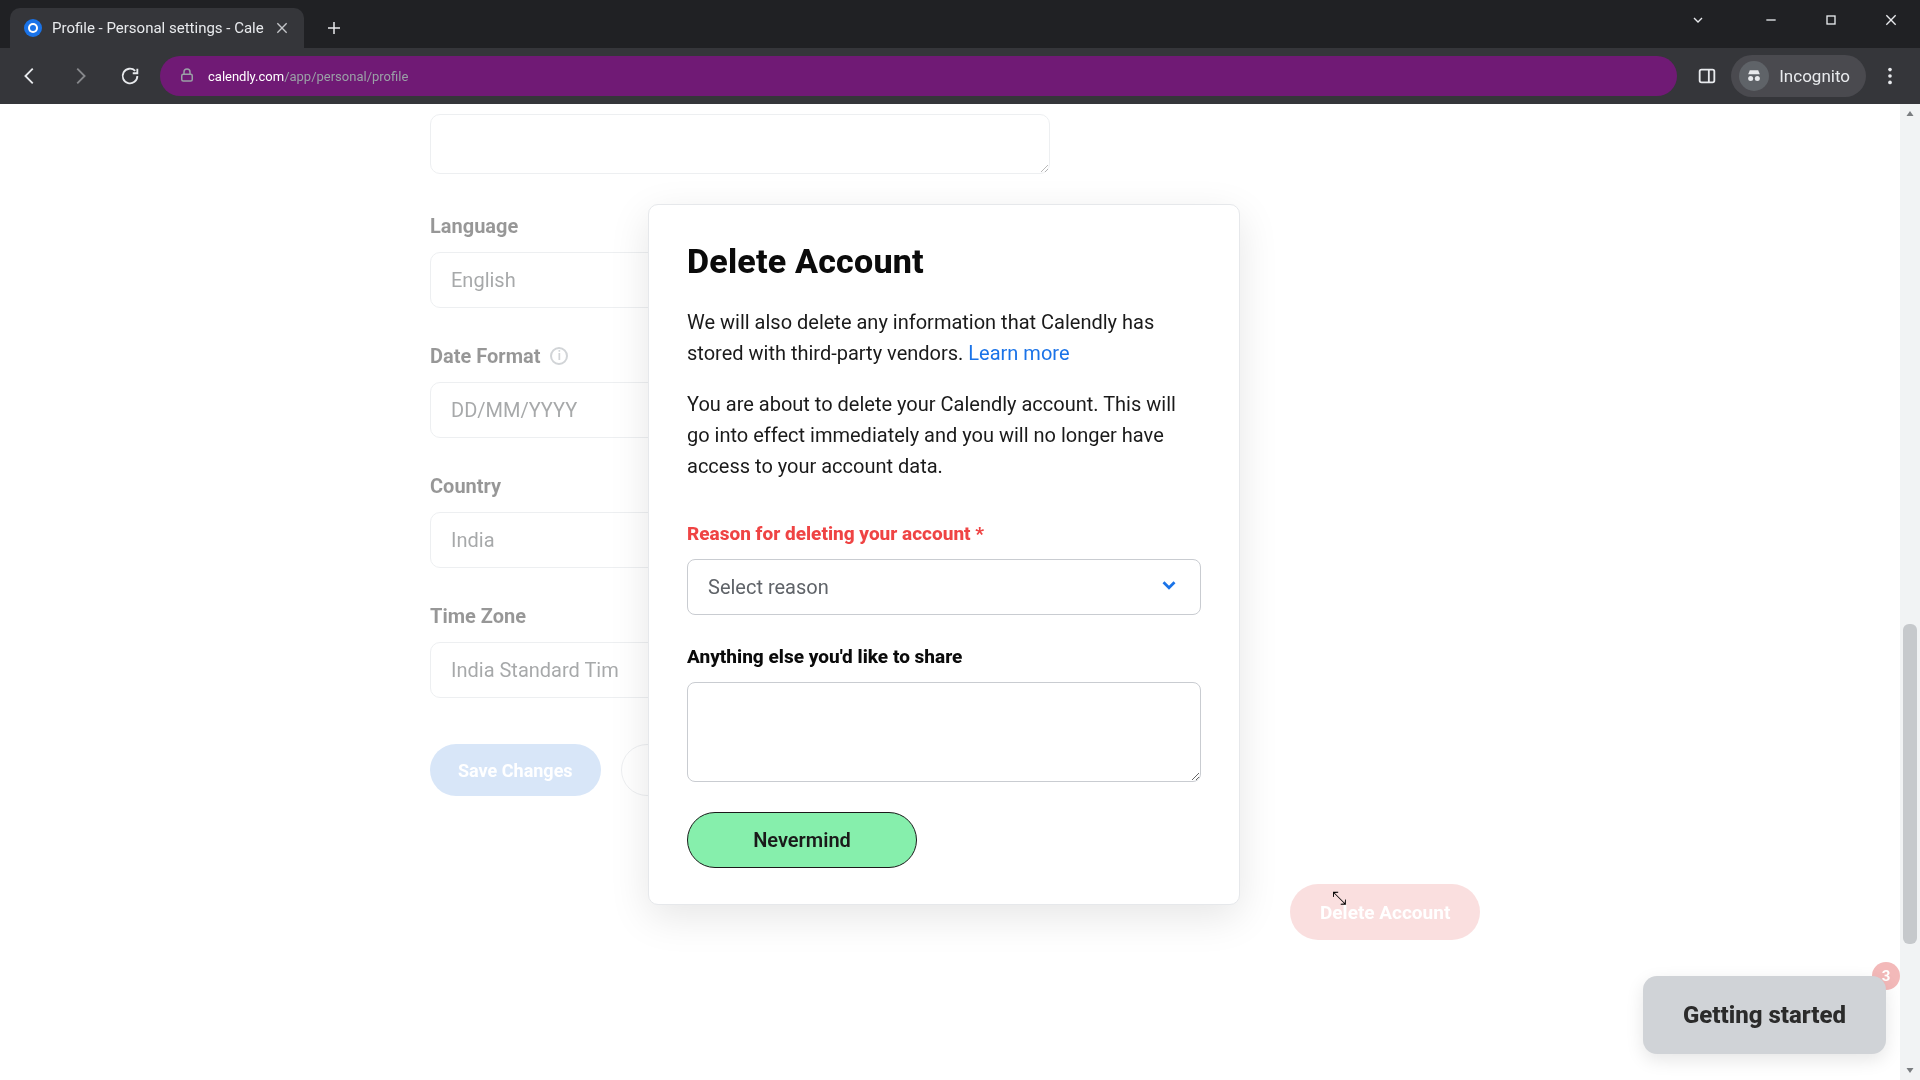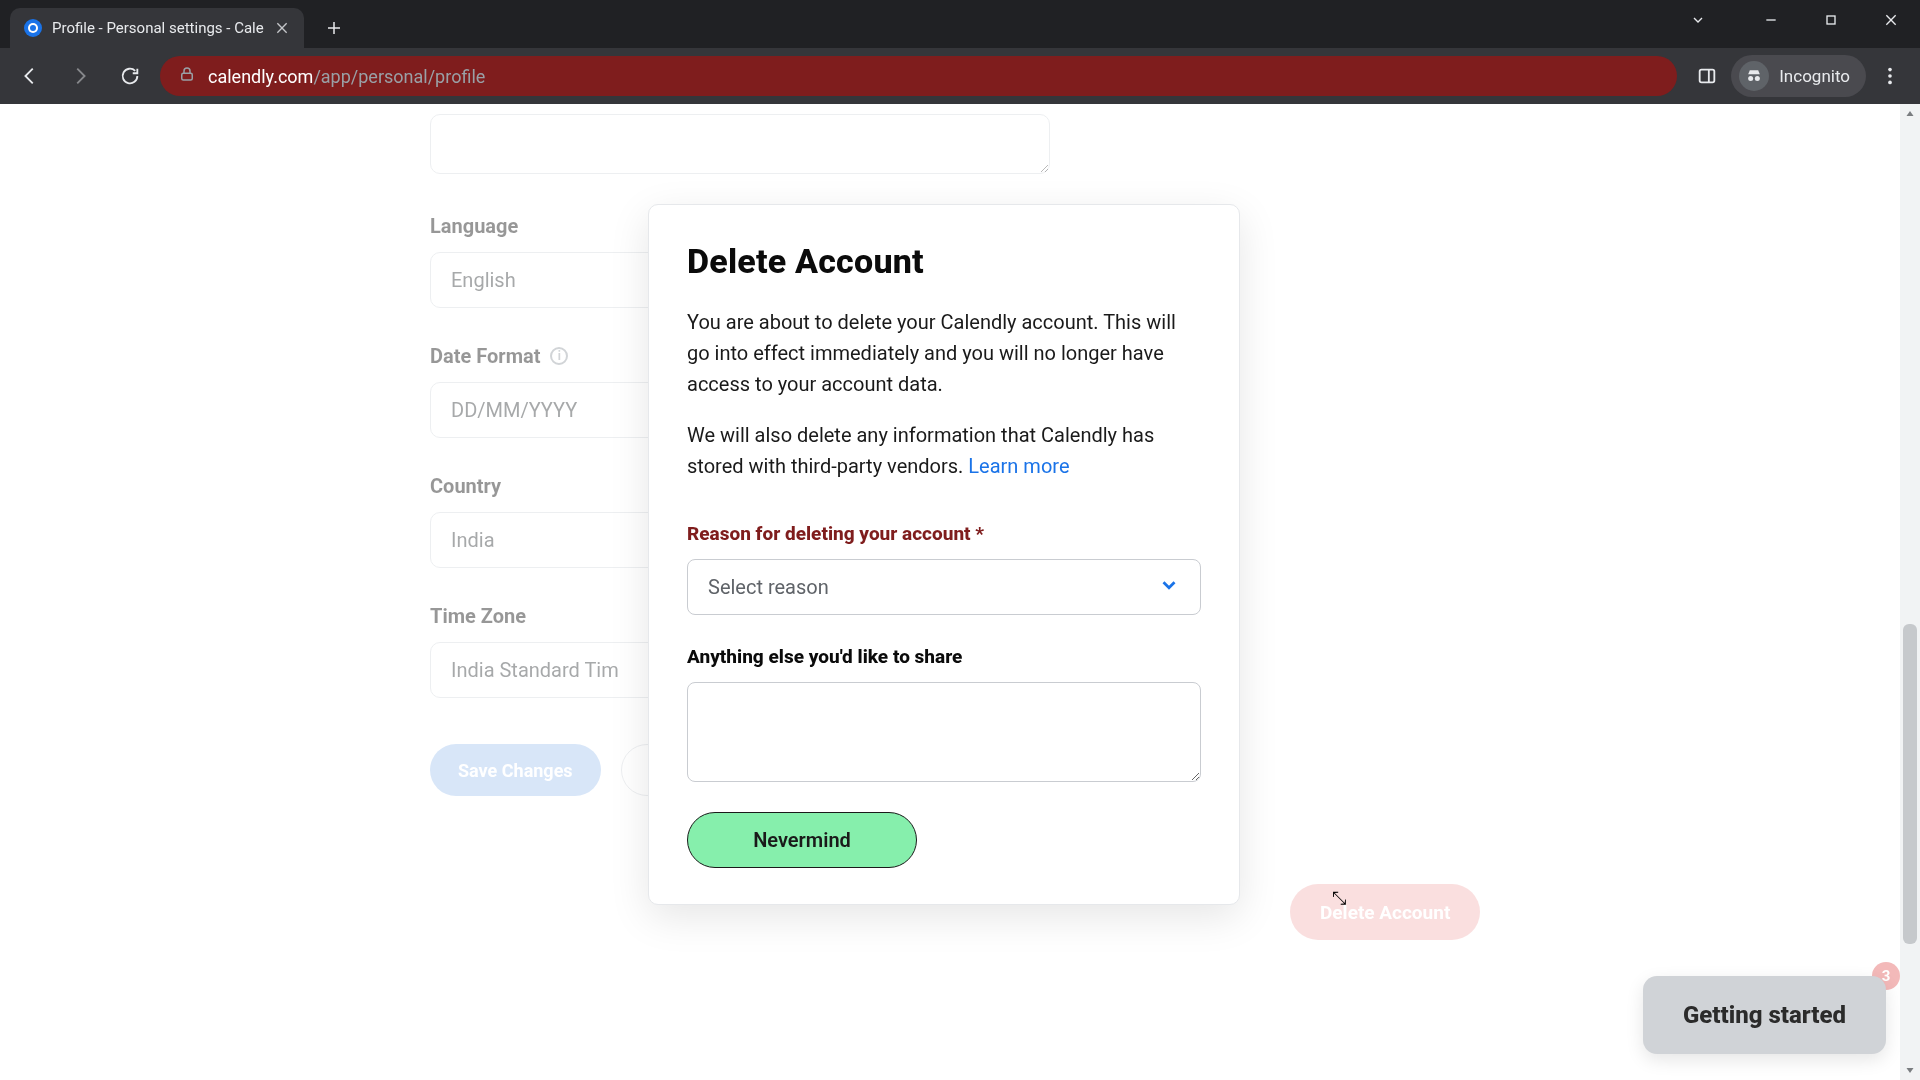--- a/index.html
+++ b/index.html
@@ -27,22 +27,22 @@
 
   .toolbar {
     display: flex; align-items: center; gap: 10px;
     background: #35363a; height: 56px; padding: 0 10px;
   }
   .nav-btn { width: 40px; height: 40px; display:flex; align-items:center; justify-content:center; border-radius:50%; }
   .nav-btn.disabled { opacity: .45; }
   .nav-btn svg { width: 22px; height: 22px; }
   .omnibox {
     flex: 1; display: flex; align-items: center; gap: 12px;
-    background: #7f1d1d; border-radius: 24px; height: 40px; padding: 0 18px;
-    color: #e8eaed; font-size: 18px;
+    background: #701a75; border-radius: 24px; height: 40px; padding: 0 18px;
+    color: #e8eaed; font-size: 13px;
   }
   .omnibox .lock svg { width: 18px; height: 18px; }
   .omnibox .url { flex:1; white-space:nowrap; overflow:hidden; }
   .omnibox .url .host { color:#fff; }
   .omnibox .url .path { color:#9aa0a6; }
   .right-icons { display:flex; align-items:center; gap: 4px; }
   .right-icons .ic { width:40px; height:40px; display:flex; align-items:center; justify-content:center; border-radius:50%; }
   .right-icons svg { width:22px; height:22px; }
   .incog-chip {
     display:flex; align-items:center; gap:10px; background:#4a4a4f; border-radius:22px;
@@ -88,21 +88,21 @@
   .modal {
     position:absolute; left:648px; top:100px; width:592px;
     background:#fff; border:1px solid #e6e8eb; border-radius:10px;
     box-shadow: 0 12px 40px rgba(0,0,0,.10);
     padding: 36px 38px 36px 38px;
   }
   .modal h1 { font-size:34px; font-weight:800; color:#0b0b0b; letter-spacing:.2px; }
   .modal p { margin-top:26px; font-size:20px; line-height:1.55; color:#1a1a1a; }
   .modal p + p { margin-top:20px; }
   .modal a { color:#1a73e8; text-decoration:none; }
-  .modal .lbl { margin-top:40px; font-size:19px; font-weight:800; color:#7f1d1d; }
+  .modal .lbl { margin-top:40px; font-size:19px; font-weight:800; color:#ef4444; }
   .modal .select {
     margin-top:14px; width:100%; height:56px; border:1px solid #c9ccd1; border-radius:8px;
     display:flex; align-items:center; justify-content:space-between; padding:0 20px;
     font-size:20px; color:#5f6368;
   }
   .chevd svg { width:22px; height:22px; }
   .modal .lbl2 { margin-top:30px; font-size:19px; font-weight:800; color:#0b0b0b; }
   .modal textarea {
     margin-top:14px; width:100%; height:100px; border:1px solid #c9ccd1; border-radius:8px; resize: both;
     font-size:18px; padding:12px;
@@ -301,24 +301,24 @@
       <button class="btn-outline-ghost"></button>
     </div>
   </div>
 
   <button class="btn-danger-soft">Delete Account</button>
 
   <div class="dim-overlay"></div>
 
   <div class="modal">
     <h1>Delete Account</h1>
-    <p>You are about to delete your Calendly account. This will go into effect immediately and you will no longer have access to your account data.</p>
     <p>
       <span>We will also delete any information that Calendly has stored with third-party vendors. </span><a href="#">Learn more</a>
     </p>
+    <p>You are about to delete your Calendly account. This will go into effect immediately and you will no longer have access to your account data.</p>
 
     <div class="lbl">Reason for deleting your account *</div>
     <div class="select">
       <span>Select reason</span>
       <span class="chevd">
         <svg viewBox="0 0 24 24" stroke="#1a73e8" stroke-width="3" fill="none">
             <polyline points="6 9 12 15 18 9"></polyline>
           </svg>
       </span>
     </div>

